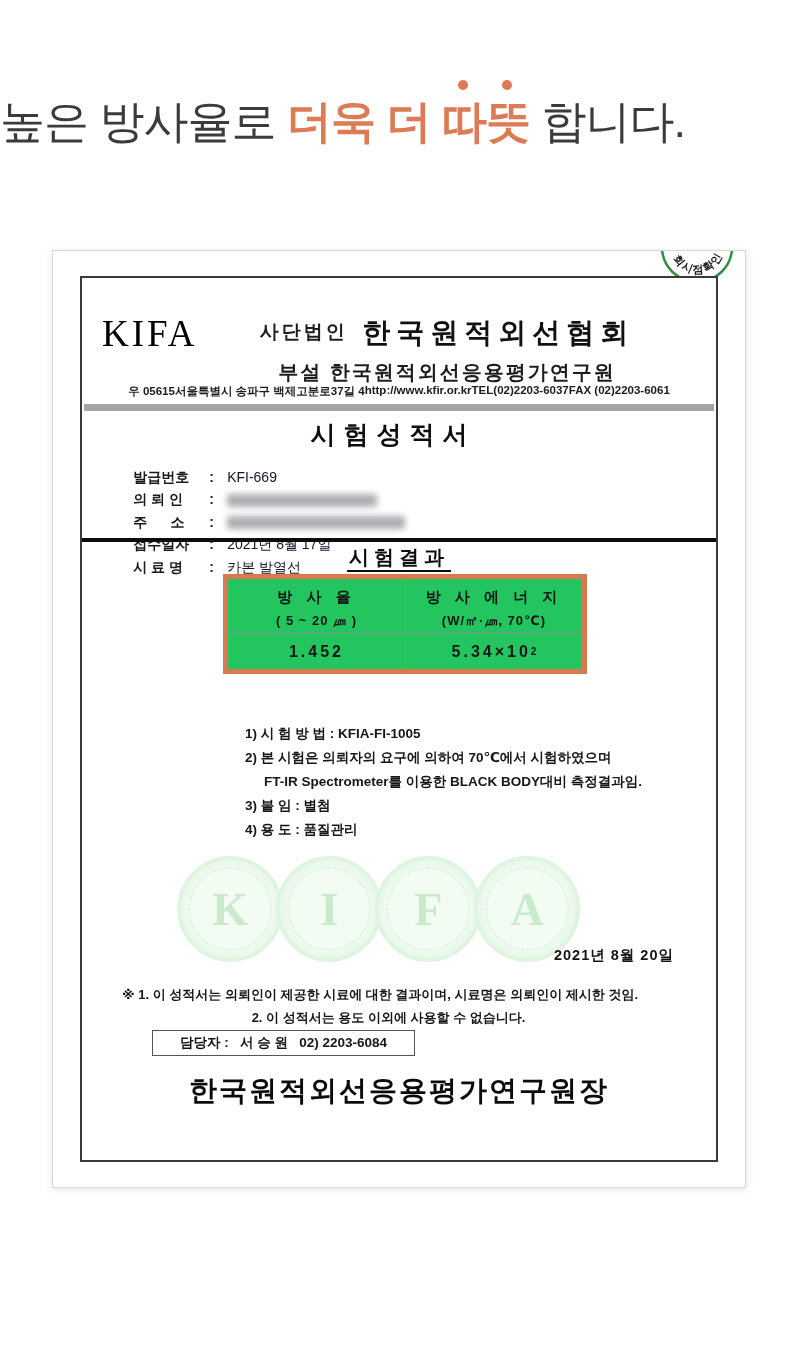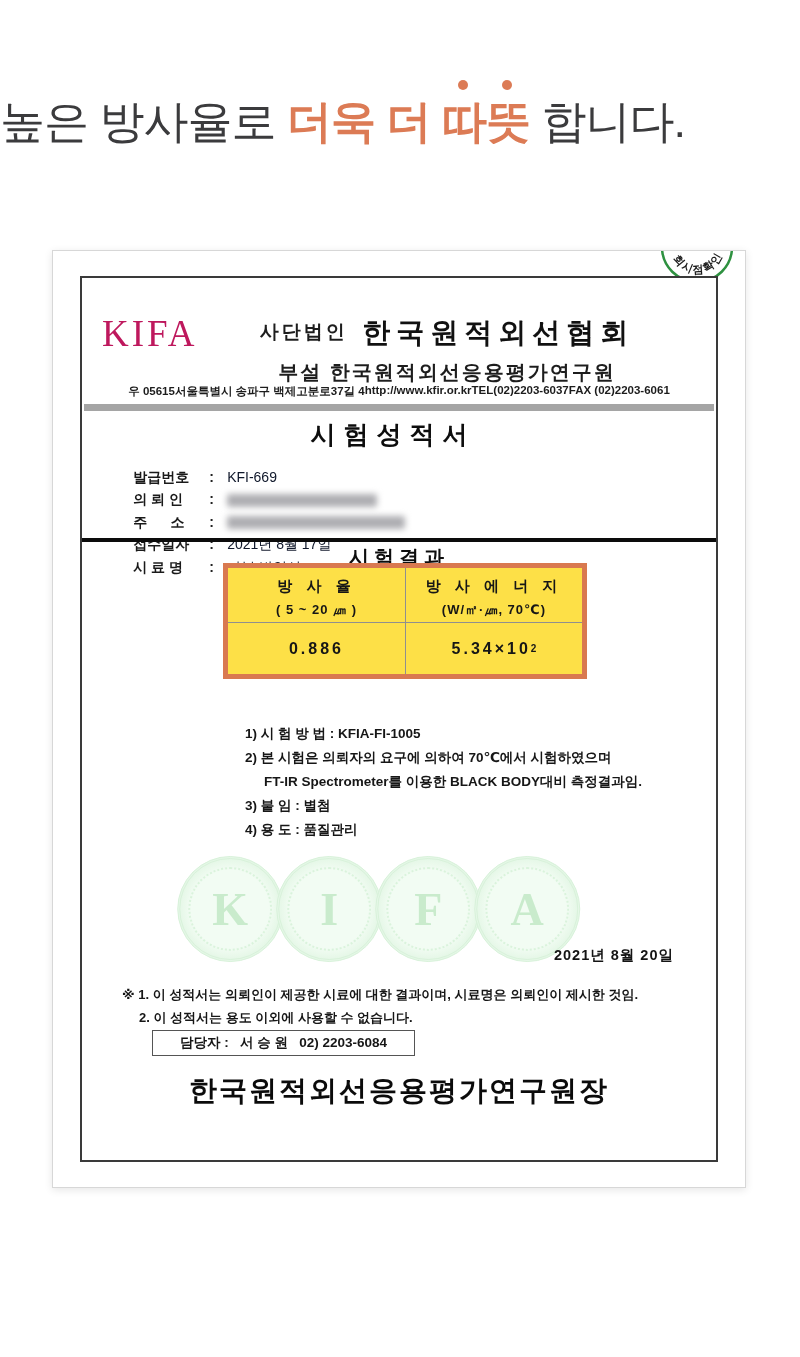--- a/index.html
+++ b/index.html
@@ -37,21 +37,21 @@
     border:2px solid #3a3a3a; background:#fff;
   }
 
   
   .stamp { position:absolute; top:-42px; right:8px; width:80px; height:80px; }
 
   
   .logo {
     position:absolute; left:20px; top:34px;
     font-family:"Liberation Serif","DejaVu Serif",serif;
-    font-size:37px; color:#be185d; letter-spacing:3px; font-weight:500;
+    font-size:37px; color:#000000; letter-spacing:3px; font-weight:500;
   }
   .orgblock { position:absolute; left:0; right:0; top:36px; text-align:center; padding-left:96px; }
   .org-prefix { font-size:19px; font-weight:700; letter-spacing:3px; color:#1d1d1d; vertical-align:4px; }
   .org-main  { font-size:28px; font-weight:800; letter-spacing:6px; color:#111; margin-left:10px; }
   .org-sub   { font-size:20px; font-weight:600; letter-spacing:2px; color:#1d1d1d; margin-top:7px; }
 
   
   .addr {
     position:absolute; left:6px; right:6px; top:106px;
     display:flex; justify-content:center;
@@ -78,22 +78,22 @@
   .thickline { position:absolute; left:0; right:0; top:260px; height:4px; background:#0c0c0c; }
 
   
   .result-title {
     position:absolute; left:0; right:0; top:266px; text-align:center;
     font-size:20px; font-weight:800; letter-spacing:5px; color:#0d0d0d;
   }
   .result-title span { border-bottom:2px solid #0d0d0d; padding:0 2px 2px; }
 
   .rtable {
-    position:absolute; left:141px; top:285px; width:364px; height:116px;
-    border:5px solid #d97950; background:#fde047;
+    position:absolute; left:141px; top:296px; width:364px; height:100px;
+    border:5px solid #d97950; background:#22c55e;
     display:grid; grid-template-columns:1fr 1fr; grid-template-rows:55px 1fr;
   }
   .rcell { text-align:center; color:#161616; }
   .rhead { padding-top:9px; border-bottom:1px solid #8f8f8f; }
   .rhead .rname { font-size:15px; font-weight:700; letter-spacing:5px; }
   .rhead .runit { font-size:13px; font-weight:700; letter-spacing:1px; margin-top:5px; }
   .rcol2 { border-left:1px solid #8f8f8f; }
   .rval { display:flex; align-items:center; justify-content:center;
           font-size:16px; font-weight:700; letter-spacing:3px; }
   .rval sup { font-size:10px; vertical-align:super; letter-spacing:0; }
@@ -118,21 +118,21 @@
   }
   .wm-letter { font-family:"Liberation Serif","DejaVu Serif",serif;
                font-size:46px; font-weight:700; color:#c9ebcc; }
 
   .doc-date { position:absolute; right:42px; top:668px; font-size:14.5px;
               font-weight:600; color:#141414; letter-spacing:1px; }
 
   
   .footnotes { position:absolute; left:40px; top:705px; font-size:13px; color:#161616; }
   .footnotes div { line-height:23px; font-weight:600; white-space:pre; }
-  .footnotes .indent { padding-left:17px; }
+  .footnotes .indent { padding-left:17px;text-align:center; }
 
   .contact-box {
     position:absolute; left:70px; top:752px; border:1.5px solid #555;
     padding:3px 27px; font-size:13.5px; font-weight:600; color:#161616; white-space:pre;
   }
 
   .bottom-title {
     position:absolute; left:0; right:0; top:794px; text-align:center;
     font-size:28px; font-weight:800; letter-spacing:2px; color:#0b0b0b;
   }
@@ -218,21 +218,21 @@
     <div class="rtable">
       <div class="rcell rhead">
         <div class="rname">방   사   율</div>
         <div class="runit">( 5 ~ 20 ㎛ )</div>
       </div>
       <div class="rcell rhead rcol2">
         <div class="rname">방 사 에 너 지</div>
         <div class="runit">(W/㎡·㎛, 70℃)</div>
       </div>
       <div class="rcell rval">
-        <span>0.886</span>
+        <span>1.452</span>
       </div>
       <div class="rcell rval rcol2">
         <span>5.34×10</span>
           <sup>2</sup>
       </div>
     </div>
 
     <div class="notes">
       <div>1) 시 험 방 법 : KFIA-FI-1005</div>
       <div>2) 본 시험은 의뢰자의 요구에 의하여 70℃에서 시험하였으며</div>

